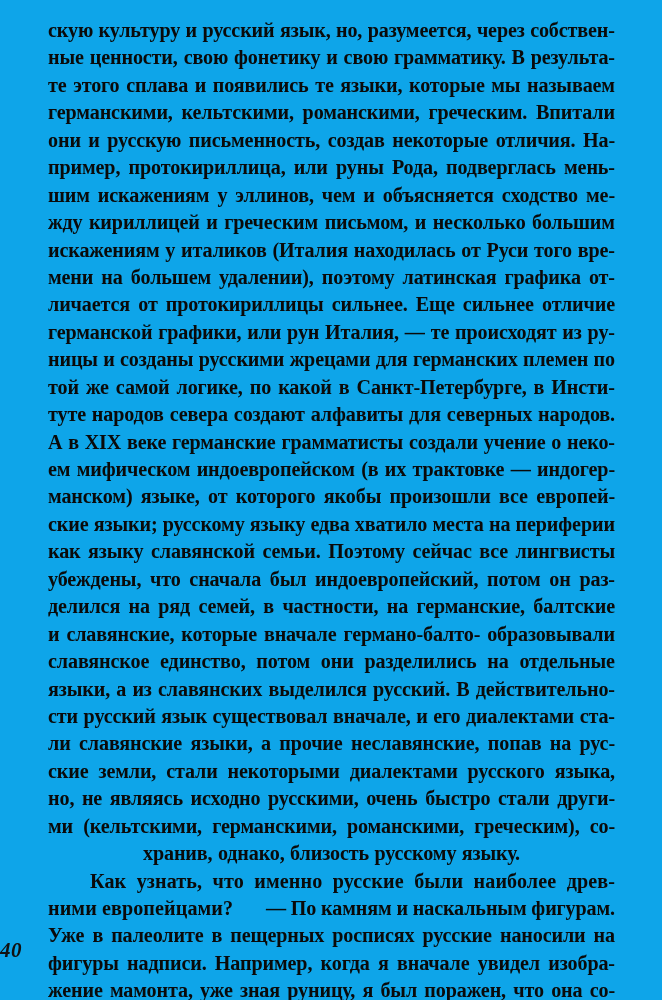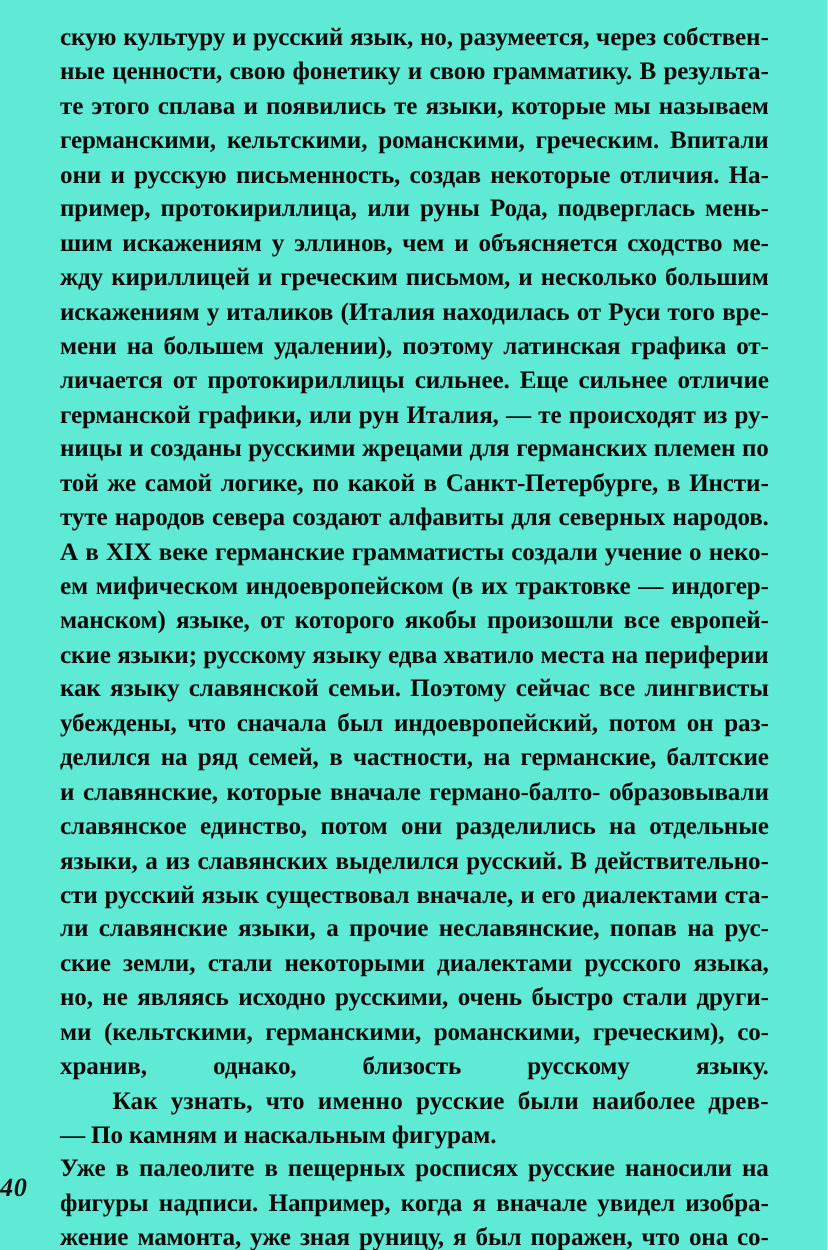--- a/index.html
+++ b/index.html
@@ -6,21 +6,21 @@
   html, body {
     margin: 0;
     padding: 0;
     background: #ffffff;
   }
 
   .page {
     position: relative;
     width: 662px;
     height: 1000px;
-    background: #5eead4;
+    background: #0ea5e9;
     overflow: hidden;
     font-family: "Liberation Serif", "DejaVu Serif", serif;
     color: #0a0a0a;
     -webkit-font-smoothing: none;
   }
 
   
   .text-column {
     position: absolute;
     left: 48px;
@@ -41,21 +41,21 @@
     overflow: visible;
   }
 
   
   .line.justify {
     justify-content: space-between;
   }
 
   
   .line.flush {
-    justify-content: space-between;
+    justify-content: center;
     font-family: Liberation Serif, serif;
   }
   .line.flush .w + .w {
     margin-left: 0.27em;
   }
 
   
   .line.indent {
     padding-left: 42px;
     width: calc(100% - 42px);
@@ -118,21 +118,21 @@
       <div class="line justify"><span class="w">и</span><span class="w">славянские,</span><span class="w">которые</span><span class="w">вначале</span><span class="w">германо-балто-</span><span class="w">образовывали</span></div>
       <div class="line justify"><span class="w">славянское</span><span class="w">единство,</span><span class="w">потом</span><span class="w">они</span><span class="w">разделились</span><span class="w">на</span><span class="w">отдельные</span></div>
       <div class="line justify"><span class="w">языки,</span><span class="w">а</span><span class="w">из</span><span class="w">славянских</span><span class="w">выделился</span><span class="w">русский.</span><span class="w">В</span><span class="w">действительно-</span></div>
       <div class="line justify"><span class="w">сти</span><span class="w">русский</span><span class="w">язык</span><span class="w">существовал</span><span class="w">вначале,</span><span class="w">и</span><span class="w">его</span><span class="w">диалектами</span><span class="w">ста-</span></div>
       <div class="line justify"><span class="w">ли</span><span class="w">славянские</span><span class="w">языки,</span><span class="w">а</span><span class="w">прочие</span><span class="w">неславянские,</span><span class="w">попав</span><span class="w">на</span><span class="w">рус-</span></div>
       <div class="line justify"><span class="w">ские</span><span class="w">земли,</span><span class="w">стали</span><span class="w">некоторыми</span><span class="w">диалектами</span><span class="w">русского</span><span class="w">языка,</span></div>
       <div class="line justify"><span class="w">но,</span><span class="w">не</span><span class="w">являясь</span><span class="w">исходно</span><span class="w">русскими,</span><span class="w">очень</span><span class="w">быстро</span><span class="w">стали</span><span class="w">други-</span></div>
       <div class="line justify"><span class="w">ми</span><span class="w">(кельтскими,</span><span class="w">германскими,</span><span class="w">романскими,</span><span class="w">греческим),</span><span class="w">со-</span></div>
       <div class="line flush"><span class="w">хранив,</span><span class="w">однако,</span><span class="w">близость</span><span class="w">русскому</span><span class="w">языку.</span></div>
       <div class="line justify indent"><span class="w hd">Как</span><span class="w hd">узнать,</span><span class="w hd">что</span><span class="w hd">именно</span><span class="w hd">русские</span><span class="w hd">были</span><span class="w hd">наиболее</span><span class="w hd">древ-</span></div>
-      <div class="line justify"><span class="w">— По камням и наскальным фигурам.</span></div>
+      <div class="line justify"><span class="w hd">ними европейцами?</span><span class="w">— По камням и наскальным фигурам.</span></div>
       <div class="line justify"><span class="w">Уже</span><span class="w">в</span><span class="w">палеолите</span><span class="w">в</span><span class="w">пещерных</span><span class="w">росписях</span><span class="w">русские</span><span class="w">наносили</span><span class="w">на</span></div>
       <div class="line justify"><span class="w">фигуры</span><span class="w">надписи.</span><span class="w">Например,</span><span class="w">когда</span><span class="w">я</span><span class="w">вначале</span><span class="w">увидел</span><span class="w">изобра-</span></div>
       <div class="line justify"><span class="w">жение</span><span class="w">мамонта,</span><span class="w">уже</span><span class="w">зная</span><span class="w">руницу,</span><span class="w">я</span><span class="w">был</span><span class="w">поражен,</span><span class="w">что</span><span class="w">она</span><span class="w">со-</span></div>
     </div>
 
   <div class="folio">40</div>
 
 </div>
 
 </body></html>

